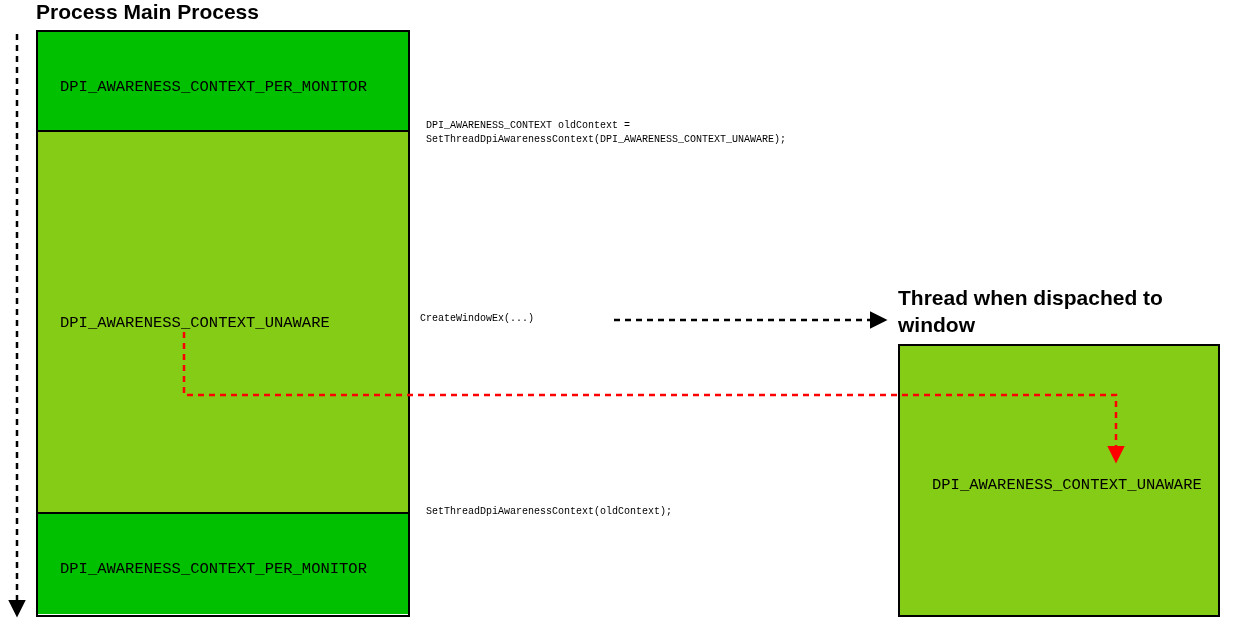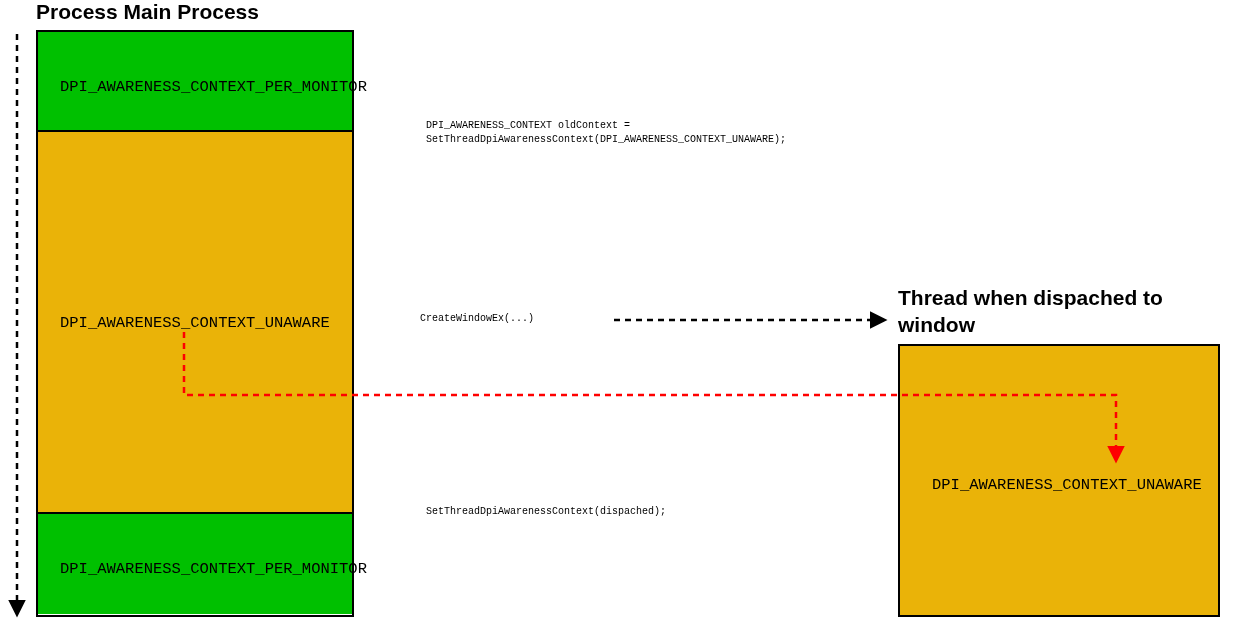--- a/index.html
+++ b/index.html
@@ -1,32 +1,32 @@
 <!DOCTYPE html>
 <html><head>
 <meta charset="utf-8">
 <style>
   * { box-sizing: border-box; margin: 0; padding: 0; }
   body { font-family: Verdana, Geneva, sans-serif; width: 1260px; height: 624px; position: relative; background: white; }
   .mono { font-family: "Courier New", Courier, monospace; font-size: 15.5px; }
   .title { font-weight: bold; font-size: 21px; position: absolute; }
   .box { position: absolute; border: 2.5px solid black; }
   .green { background: #00c000; }
-  .orange { background: #eab308; }
+  .orange { background: #84cc16; }
   .label { position: absolute; }
   .annotation { position: absolute; font-family: "Courier New", Courier, monospace; font-size: 10px; line-height: 1.4; }
   svg.overlay { position: absolute; left: 0; top: 0; width: 1260px; height: 624px; pointer-events: none; }
 </style>
 </head>
 <body>
 
 <div class="title" style="left:36px; top:0px;">Process Main Process</div>
 <div class="title" style="left:898px; top:284px; width:300px; line-height:1.3;">Thread when dispached to window</div>
 
-<div class="box" style="left:36px; top:30px; width:318px; height:587px; border:2.5px solid black; background:transparent;">
+<div class="box" style="left:36px; top:30px; width:374px; height:587px; border:2.5px solid black; background:transparent;">
 
   <div class="green" style="position:absolute; left:0; top:0; width:100%; height:100px; border-bottom:2.5px solid black;">
     <div class="label mono" style="left:22px; top:46px;">DPI_AWARENESS_CONTEXT_PER_MONITOR</div>
   </div>
 
   <div class="orange" style="position:absolute; left:0; top:100px; width:100%; height:380px;">
     <div class="label mono" style="left:22px; top:182px;">DPI_AWARENESS_CONTEXT_UNAWARE</div>
   </div>
 
   <div class="green" style="position:absolute; left:0; top:480px; width:100%; height:102px; border-top:2.5px solid black;">
@@ -34,21 +34,21 @@
   </div>
 </div>
 
 <div class="box orange" style="left:898px; top:344px; width:322px; height:273px;">
   <div class="label mono" style="left:32px; top:130px;">DPI_AWARENESS_CONTEXT_UNAWARE</div>
 </div>
 
 <div class="annotation" style="left:426px; top:119px; white-space:pre;">DPI_AWARENESS_CONTEXT oldContext =
 SetThreadDpiAwarenessContext(DPI_AWARENESS_CONTEXT_UNAWARE);</div>
 <div class="annotation" style="left:420px; top:312px;">CreateWindowEx(...)</div>
-<div class="annotation" style="left:426px; top:505px;">SetThreadDpiAwarenessContext(dispached);</div>
+<div class="annotation" style="left:426px; top:505px;">SetThreadDpiAwarenessContext(oldContext);</div>
 
 <svg class="overlay" viewBox="0 0 1260 624">
   <defs>
     <marker id="arrow-black" viewBox="0 0 10 10" refX="8" refY="5" markerWidth="7" markerHeight="7" orient="auto-start-reverse">
       <path d="M 0 0 L 10 5 L 0 10 z" fill="black"></path>
     </marker>
     <marker id="arrow-red" viewBox="0 0 10 10" refX="8" refY="5" markerWidth="7" markerHeight="7" orient="auto-start-reverse">
       <path d="M 0 0 L 10 5 L 0 10 z" fill="#ff0000"></path>
     </marker>
   </defs>

